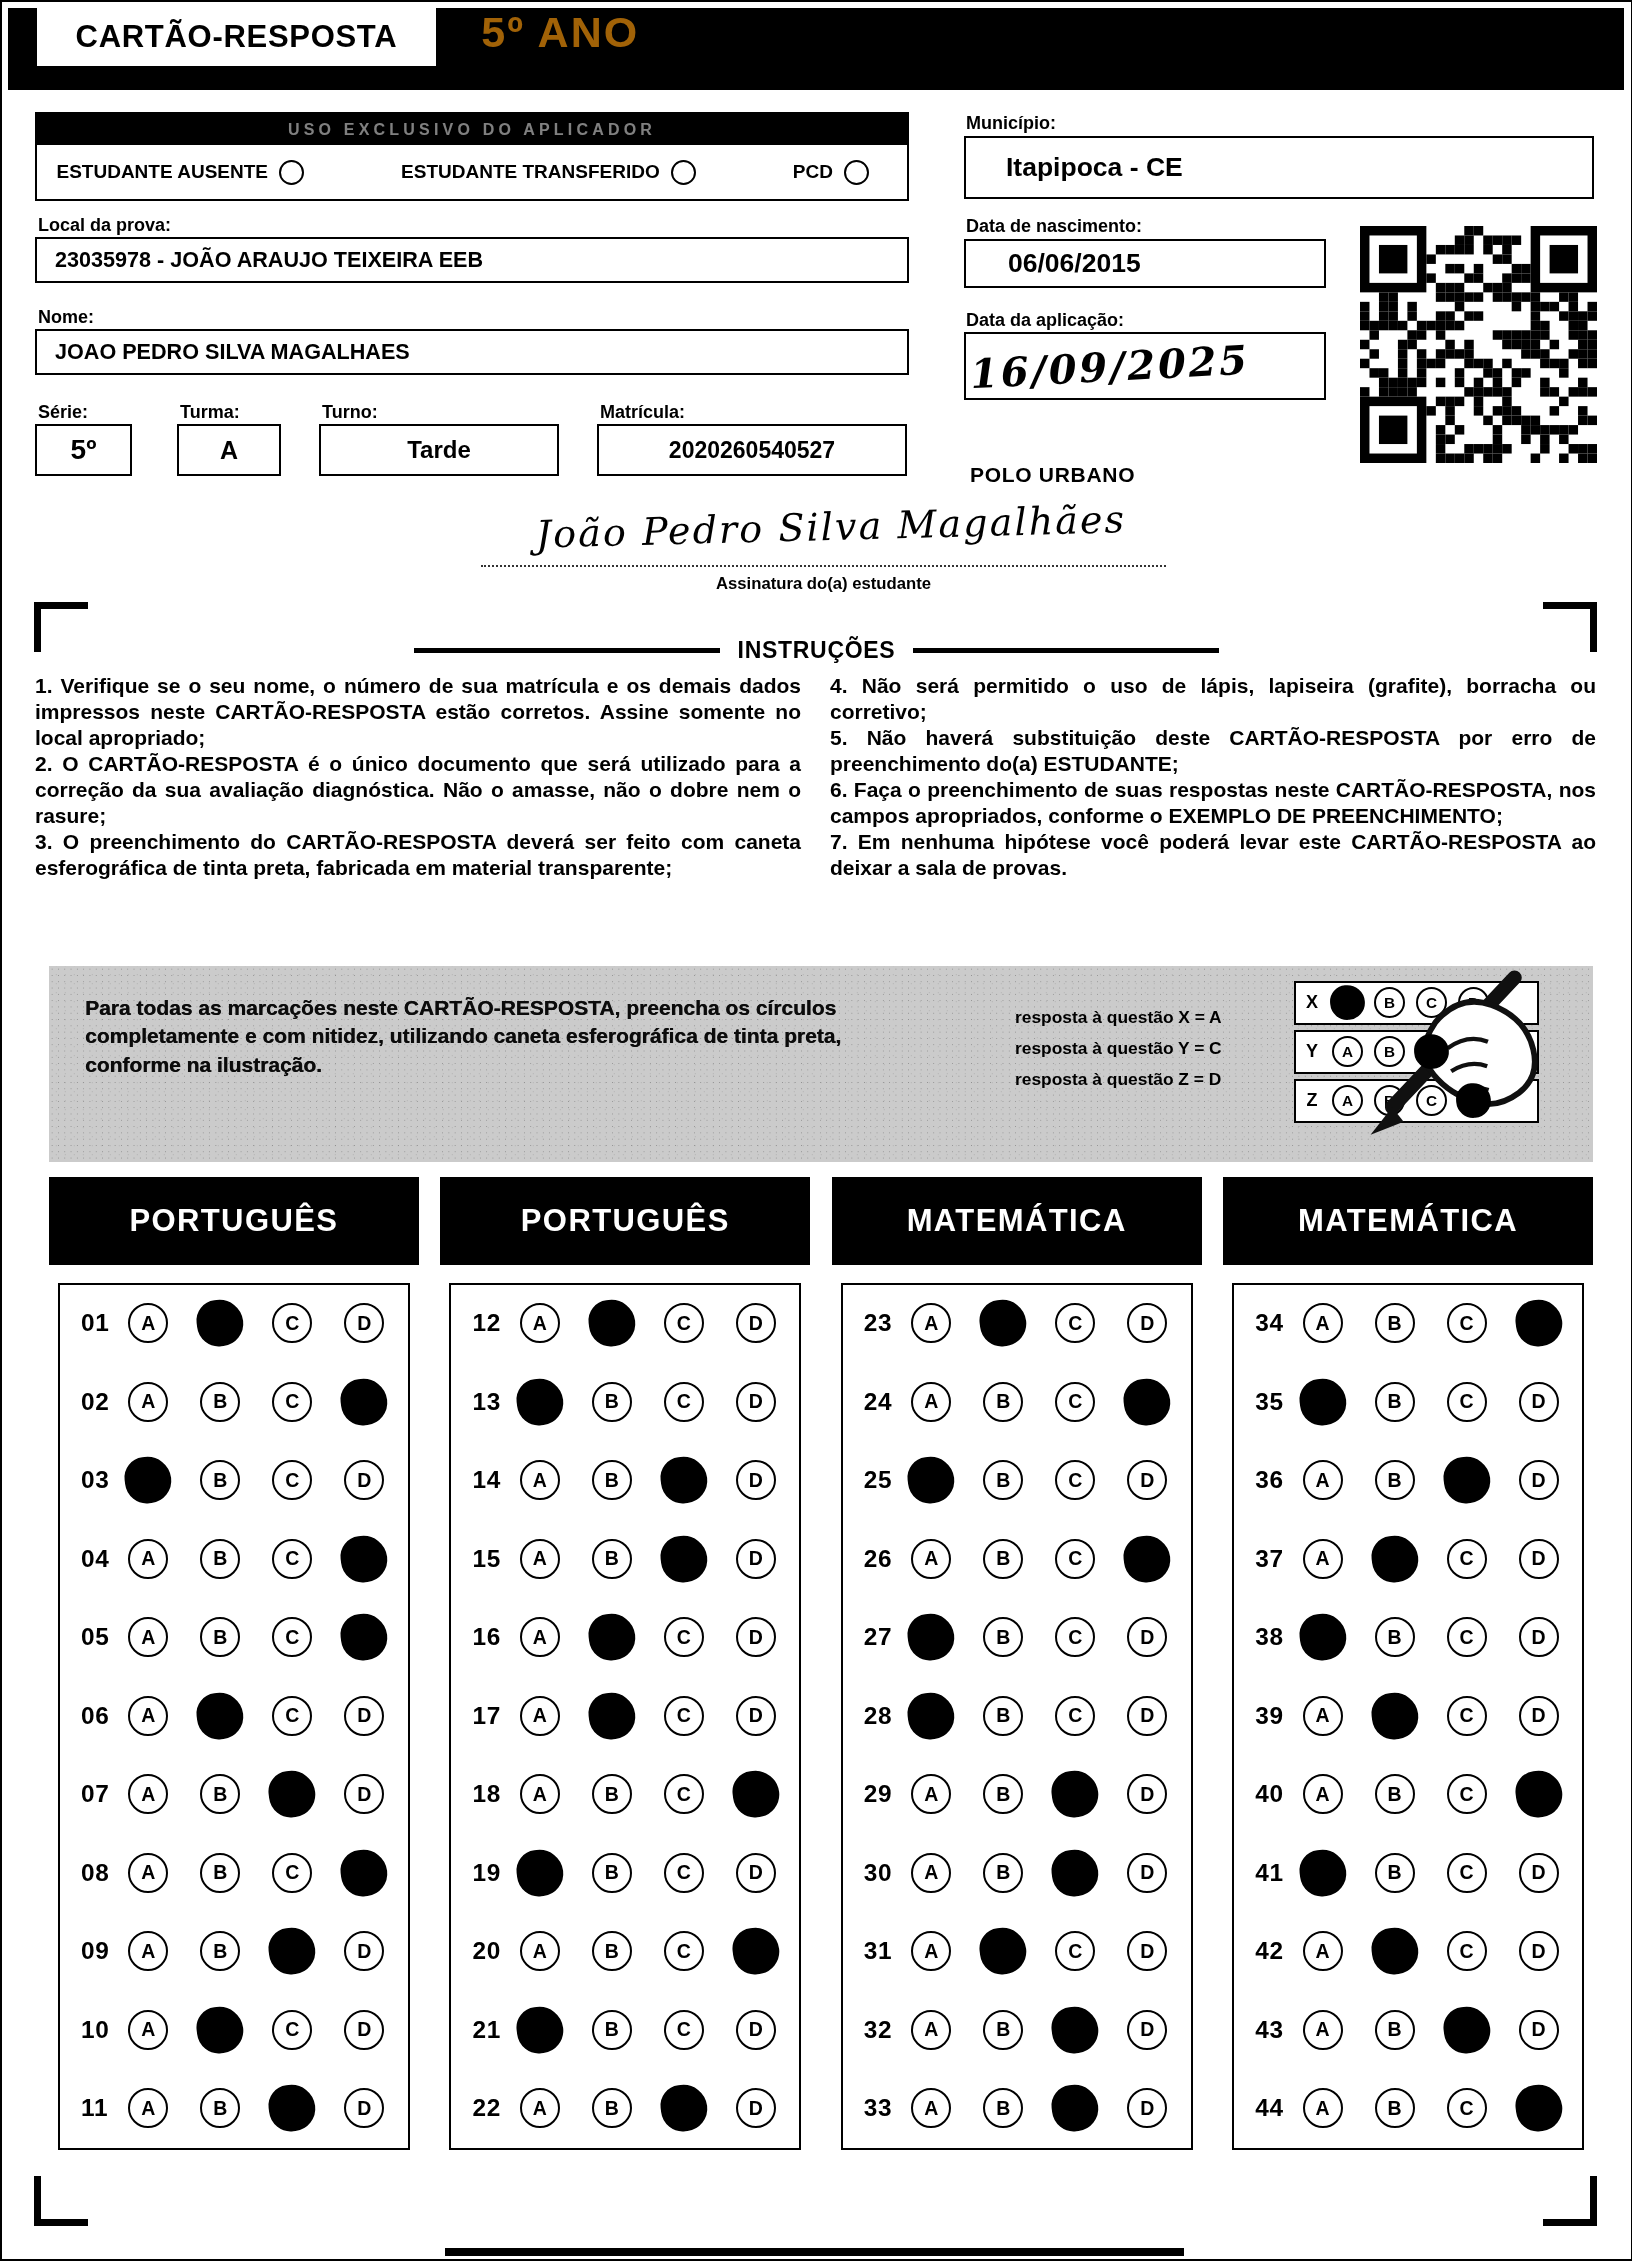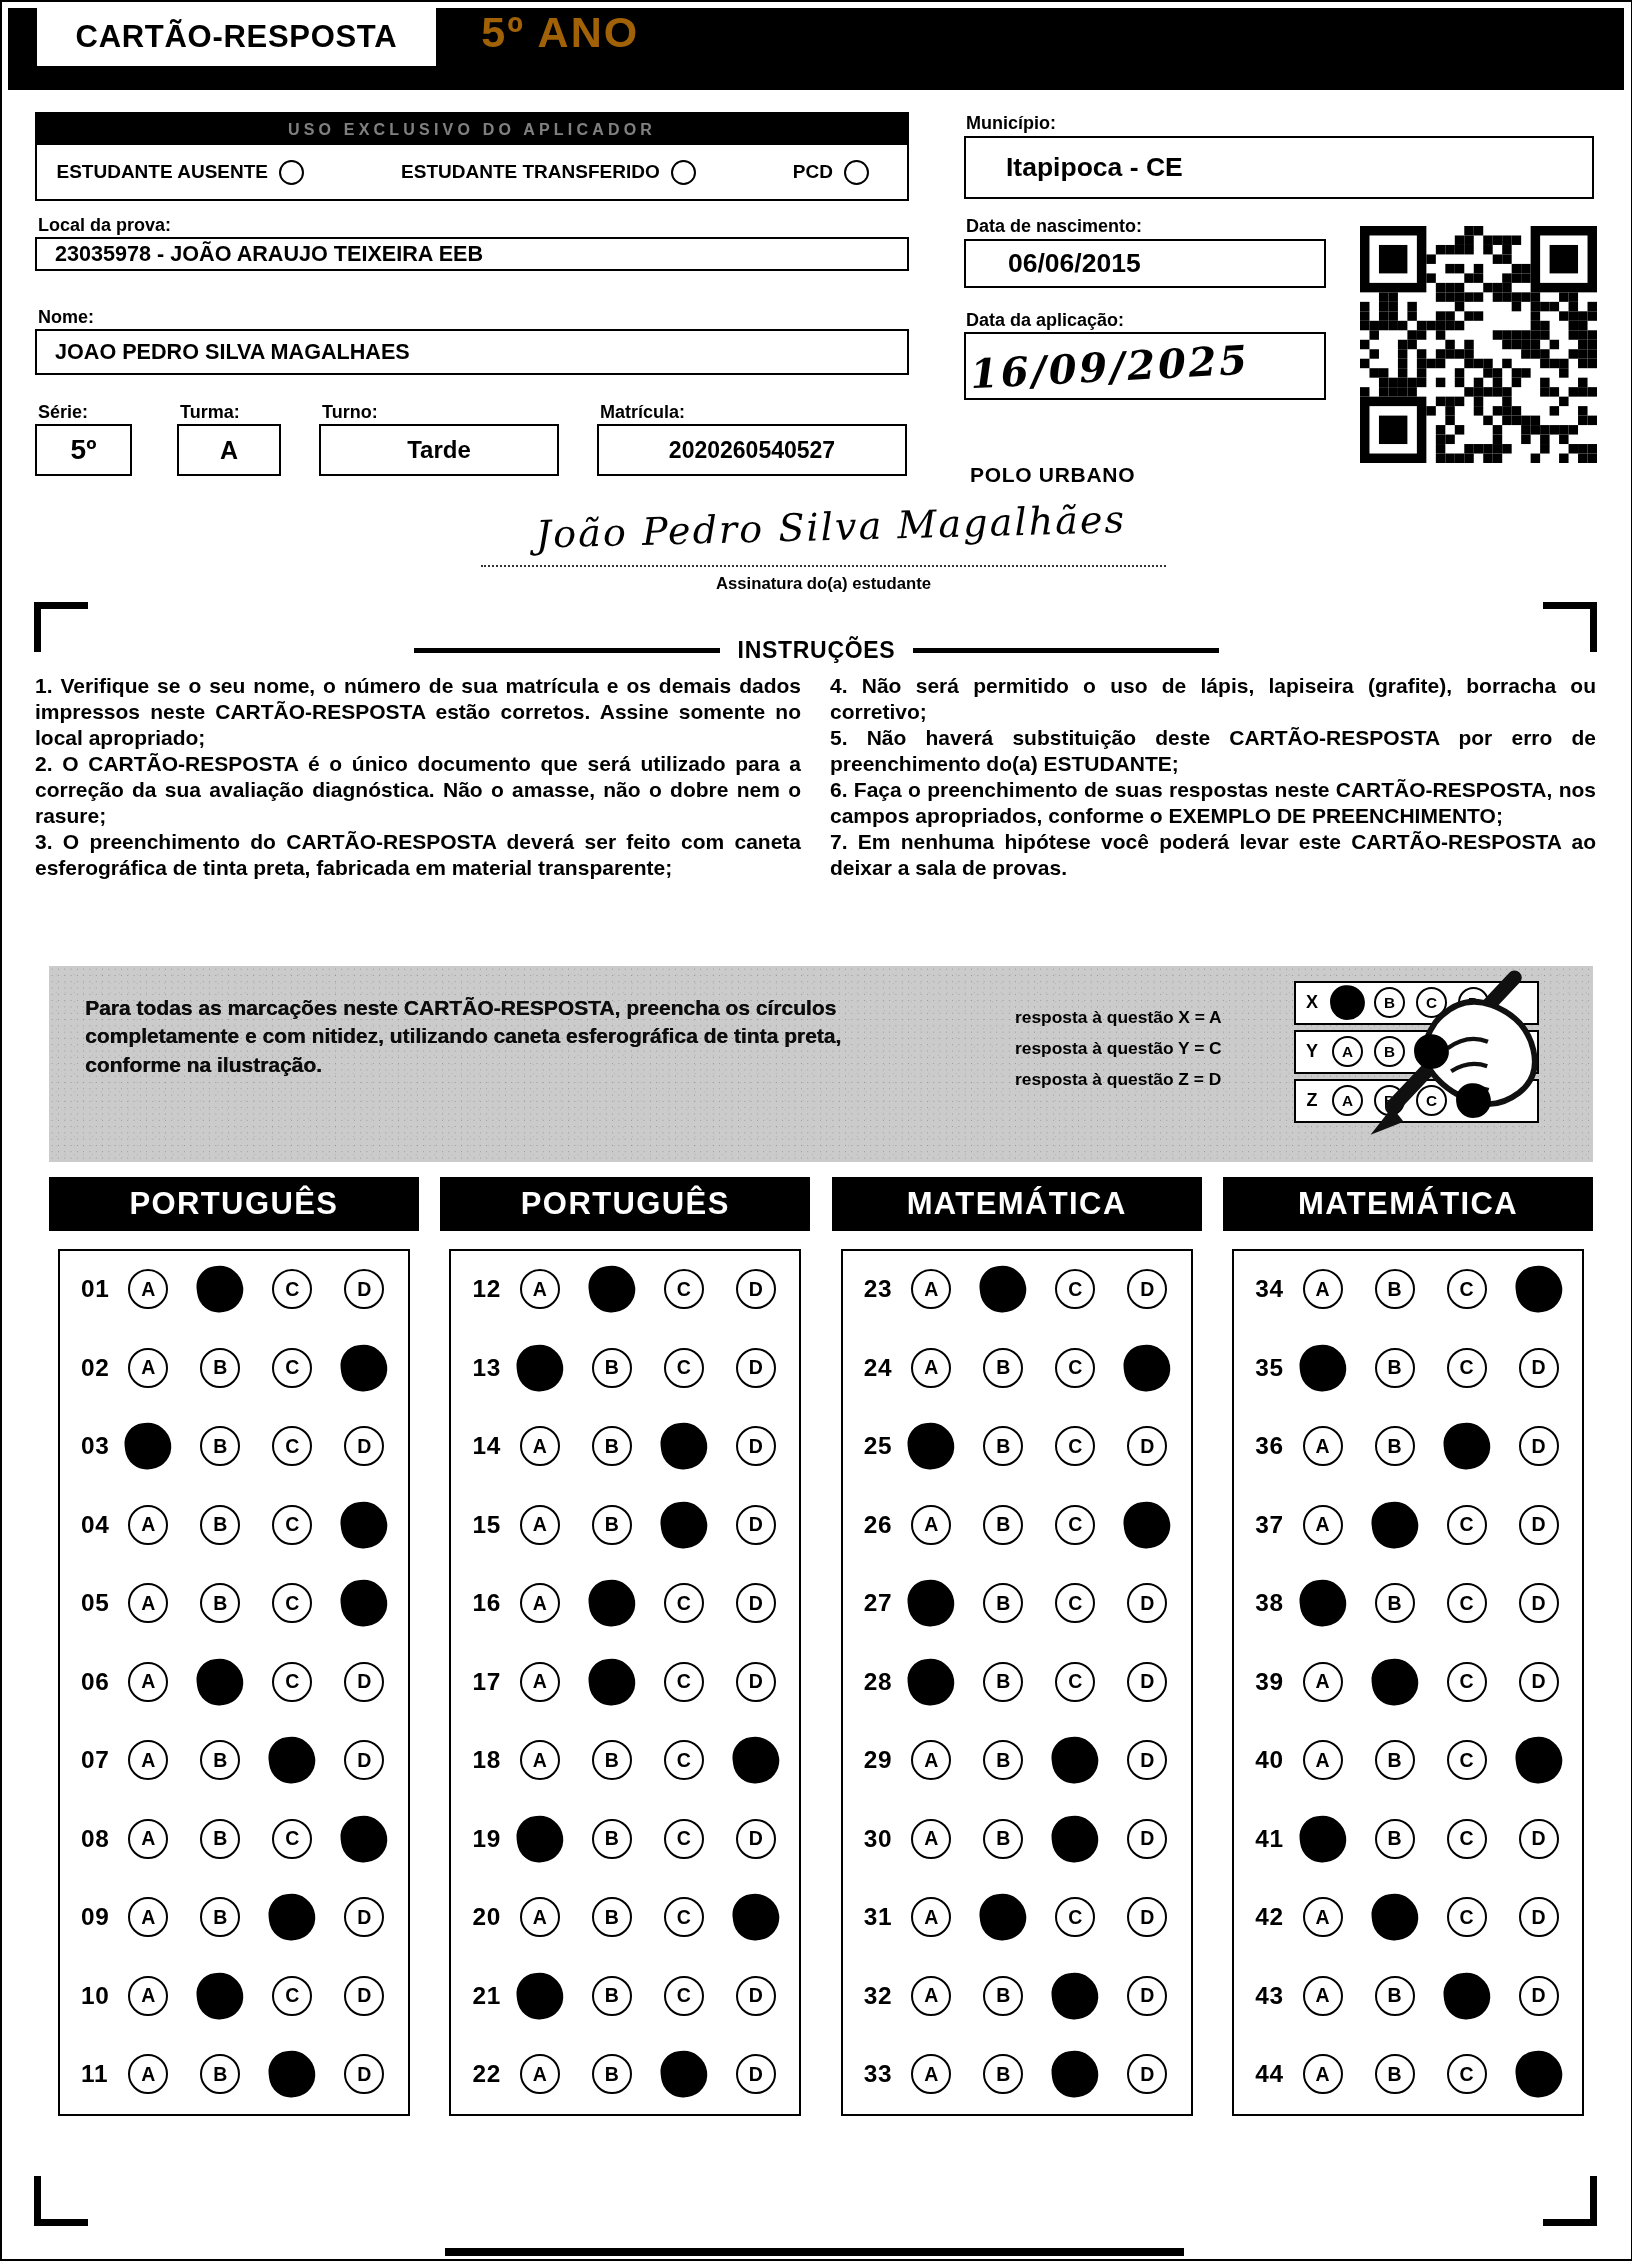--- a/index.html
+++ b/index.html
@@ -16,21 +16,21 @@
   .admin-box{position:absolute;left:33px;top:110px;width:874px;border:2.8px solid #000;background:#fff;}
   .admin-bar{height:31px;background:#000;color:rgba(255,255,255,.5);font-size:16px;font-weight:bold;letter-spacing:4.2px;text-align:center;line-height:31px;}
   .cb-row{display:flex;align-items:center;justify-content:space-between;height:54px;padding:0 38px 0 19.5px;}
   .cb-item{display:flex;align-items:center;gap:11px;}
   .cb-label{font-size:19px;font-weight:bold;white-space:nowrap;}
   .cb-circle{width:25px;height:25px;border:2.1px solid #000;border-radius:50%;flex:none;background:#fff;}
 
   .field-label{position:absolute;font-size:18px;font-weight:bold;white-space:nowrap;}
   .field-box{position:absolute;border:2.8px solid #000;font-weight:bold;display:flex;align-items:center;background:#fff;}
 
-  .lbl-local{left:36px;top:213px;}      .box-local{left:33px;top:235px;width:874px;height:34px;font-size:21.6px;padding-left:18px;}
+  .lbl-local{left:36px;top:213px;}      .box-local{left:33px;top:235px;width:874px;height:46px;font-size:21.6px;padding-left:18px;}
   .lbl-nome{left:36px;top:305px;}       .box-nome{left:33px;top:327px;width:874px;height:46px;font-size:21.6px;padding-left:18px;}
   .lbl-serie{left:36px;top:400px;}      .box-serie{left:33px;top:422px;width:97px;height:52px;font-size:28px;justify-content:center;}
   .lbl-turma{left:178px;top:400px;}     .box-turma{left:175px;top:422px;width:104px;height:52px;font-size:25px;justify-content:center;}
   .lbl-turno{left:320px;top:400px;}     .box-turno{left:317px;top:422px;width:240px;height:52px;font-size:24px;justify-content:center;}
   .lbl-matricula{left:598px;top:400px;} .box-matricula{left:595px;top:422px;width:310px;height:52px;font-size:23px;justify-content:center;}
 
   .lbl-municipio{left:964px;top:111px;} .box-municipio{left:962px;top:134px;width:630px;height:63px;font-size:26.5px;padding-left:40px;}
   .lbl-nasc{left:964px;top:214px;}      .box-nasc{left:962px;top:237px;width:362px;height:49px;font-size:26.5px;padding-left:42px;}
   .lbl-aplic{left:964px;top:308px;}     .box-aplic{left:962px;top:330px;width:362px;height:68px;overflow:visible;}
   .handwriting-date{font-family:"DejaVu Serif",serif;font-style:italic;font-size:40px;letter-spacing:2.8px;transform:rotate(-3deg);margin-left:4.2px;white-space:nowrap;}
@@ -66,21 +66,21 @@
   .example-grid{position:absolute;left:1245px;top:15.3px;width:245px;}
   .ex-row{display:flex;align-items:center;gap:11px;background:#fff;border:2.8px solid #000;padding:4.2px 7px;margin-bottom:5.6px;}
   .ex-label{font-size:18px;font-weight:bold;width:18px;text-align:center;}
   .ex-bubble{width:31px;height:31px;border:2.1px solid #000;border-radius:50%;display:flex;align-items:center;justify-content:center;font-size:15.3px;font-weight:bold;background:#fff;flex:none;}
   .ex-bubble.filled{background:#000;color:transparent;border-radius:48% 52% 50% 50%;transform:scale(1.12) rotate(-5deg);}
   .hand-illustration{position:absolute;right:-12.5px;top:-28px;width:216px;height:202px;}
 
   
   .answers{position:absolute;left:47px;top:1175px;width:1544px;display:flex;gap:21.6px;}
   .ans-col{width:370px;display:flex;flex-direction:column;}
-  .ans-header{background:#000;color:#fff;font-size:31px;font-weight:bold;text-align:center;padding:9px 0;letter-spacing:1.4px;}
+  .ans-header{background:#000;color:#fff;font-size:31px;font-weight:bold;text-align:center;padding:26px 0;letter-spacing:1.4px;}
   .ans-body{margin:18px 9px 0;border:2.8px solid #000;height:867px;display:flex;flex-direction:column;justify-content:space-between;padding:18px 0 19.5px;background:#fff;}
   .q-row{display:flex;align-items:center;padding-left:21px;}
   .q-num{width:39px;font-size:24.4px;font-weight:bold;letter-spacing:0.7px;flex:none;}
   .bubble{width:40px;height:40px;border:2.8px solid #000;border-radius:50%;display:flex;align-items:center;justify-content:center;font-size:19.5px;font-weight:bold;background:#fff;margin-left:8.4px;flex:none;}
   .bubble + .bubble{margin-left:32px;}
   .bubble.filled{background:#000;color:transparent;border-radius:46% 54% 51% 49%;transform:scale(1.16) rotate(-7deg);}
 
   .bottom-bar{position:absolute;left:443px;top:2246px;width:739px;height:8.4px;background:#000;}
 </style>
 </head>

